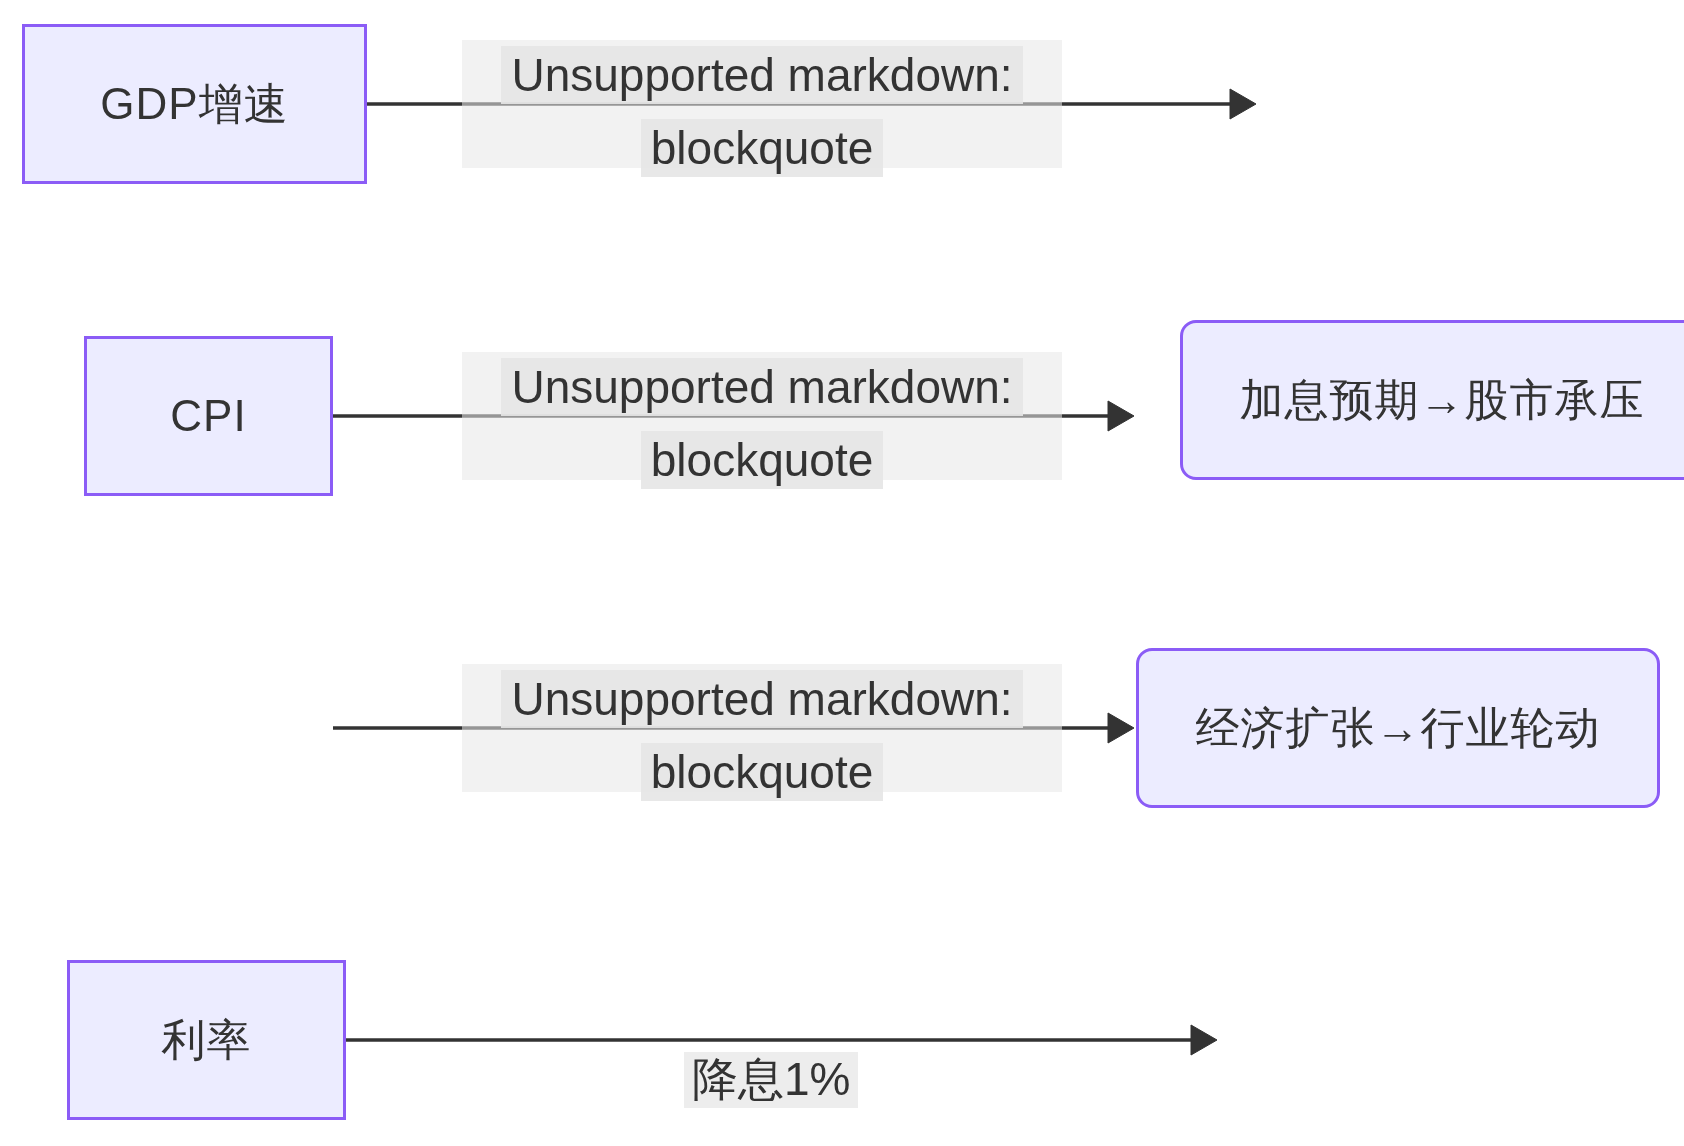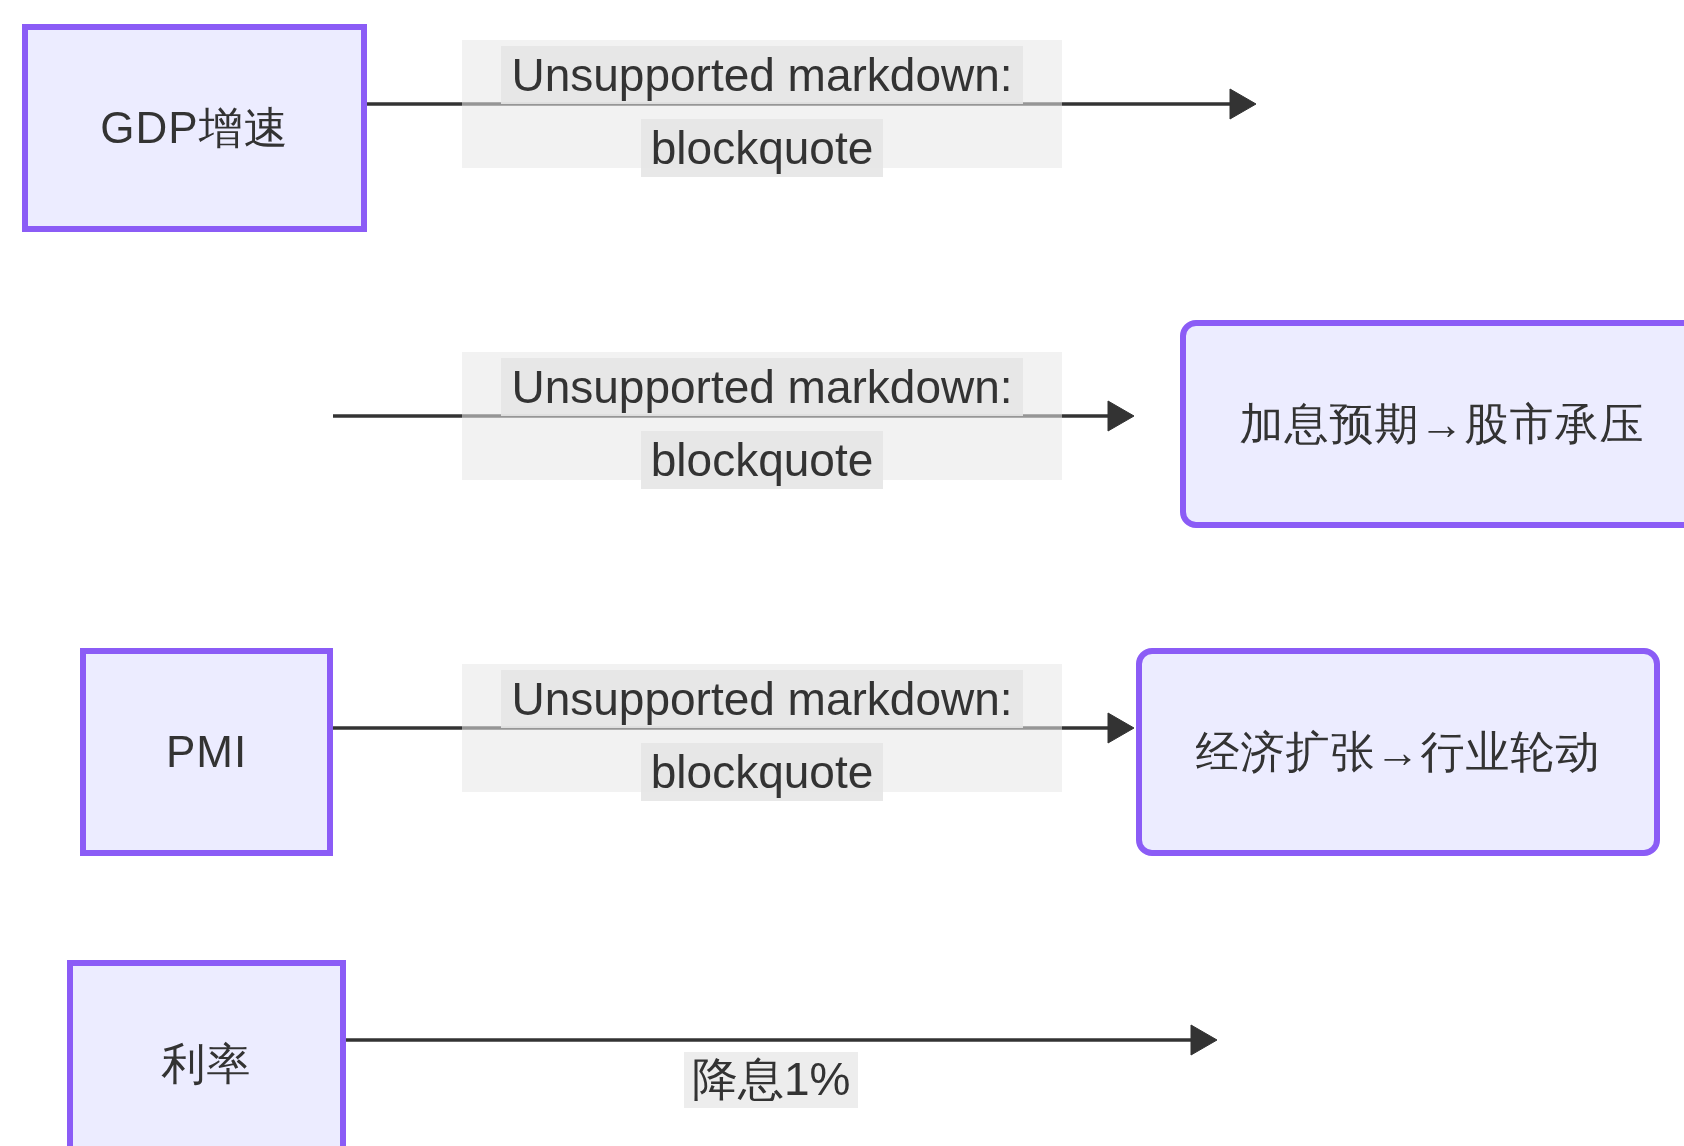--- a/index.html
+++ b/index.html
@@ -10,23 +10,23 @@
     font-family:"Liberation Sans","DejaVu Sans",sans-serif;
     color:#333333;
     overflow:hidden;
   }
   #edge-layer { position:absolute; left:0; top:0; width:1684px; height:1146px; }
   .edge-line { stroke:#333333; stroke-width:3.5; }
   .edge-head { fill:#333333; stroke:#333333; }
 
   .node {
     position:absolute;
-    height:208px;
+    height:160px;
     background:#ECECFF;
-    border:6px solid #8b5cf6;
+    border:3px solid #8b5cf6;
     box-sizing:border-box;
     display:flex; align-items:center; justify-content:center;
     font-size:44px; letter-spacing:1px;
     color:#333333;
     white-space:nowrap;
   }
   .node.rounded { border-radius:16px; }
 
   
   #n0s { left:22px;   top:24px;  width:345px; }
@@ -96,31 +96,31 @@
   </svg>
 
   <div class="node" id="n0s">
     <span>GDP增速</span>
   </div>
   <div class="elabel-multi" id="l0">
     <span>Unsupported markdown:</span>
     <span>blockquote</span>
   </div>
 
+  <div class="node" id="n1s">
+    <span>CPI</span>
+  </div>
   <div class="elabel-multi" id="l1">
     <span>Unsupported markdown:</span>
     <span>blockquote</span>
   </div>
   <div class="node rounded" id="n1t">
     <span>加息预期→股市承压</span>
   </div>
 
-  <div class="node" id="n2s">
-    <span>PMI</span>
-  </div>
   <div class="elabel-multi" id="l2">
     <span>Unsupported markdown:</span>
     <span>blockquote</span>
   </div>
   <div class="node" id="n3s">
     <span>利率</span>
   </div>
 
   <div class="node rounded" id="n2t">
     <span>经济扩张→行业轮动</span>

